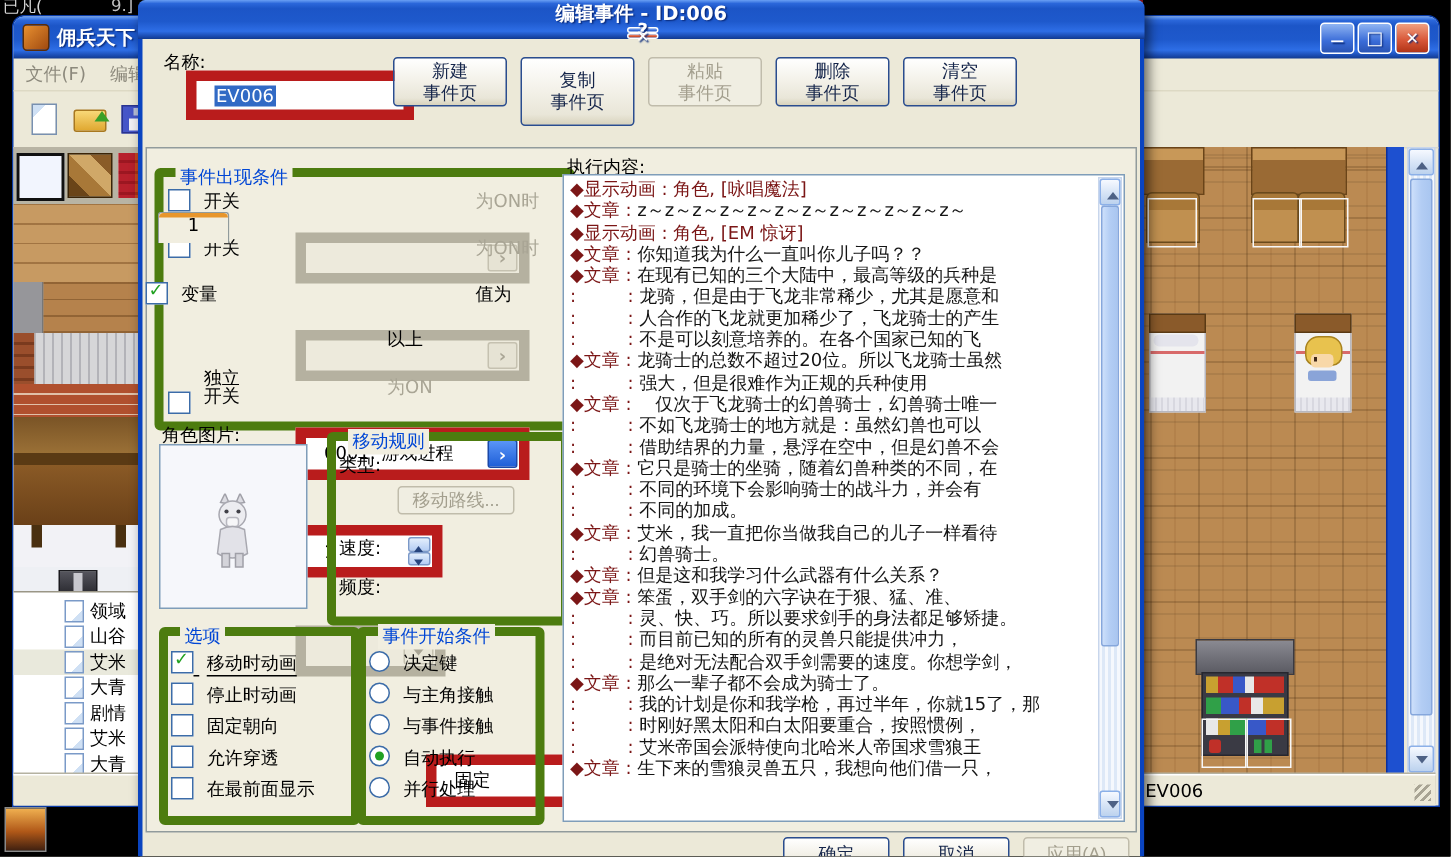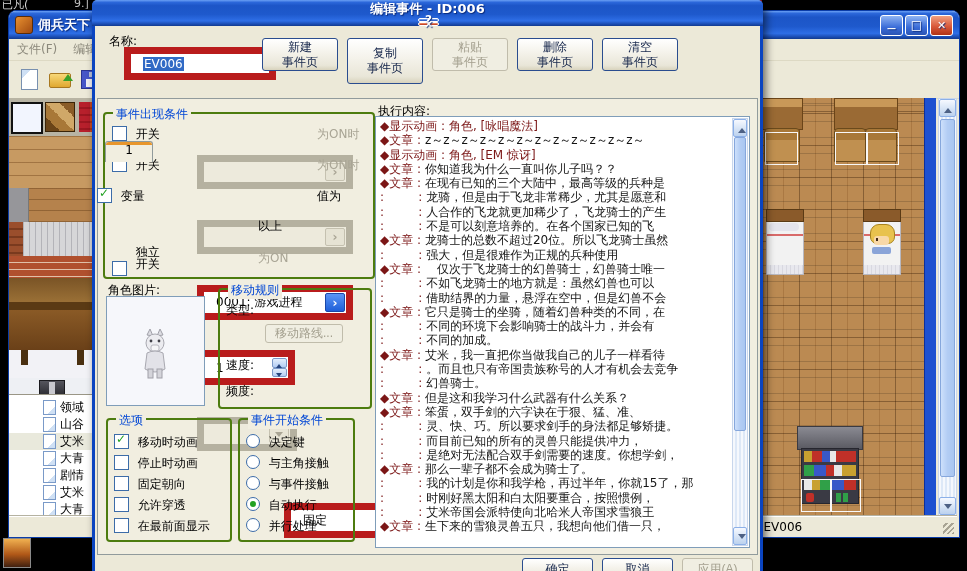--- a/index.html
+++ b/index.html
@@ -19,21 +19,21 @@
   .g-min::before{content:"—";font-size:9px;align-items:flex-end;padding-bottom:2px;}
   .g-max::before{content:"□";font-size:12px;}
   .g-close::before{content:"✕";}
   .g-help::before{content:"?";font-size:12px;}
 
   
   .btn{color:#15254a;background:linear-gradient(180deg,#ffffff,#f4f2ea 45%,#e9e6d8 85%,#d8d3bd);
        border:1px solid #2a4d8f;border-radius:3px;text-align:center;white-space:pre-line;
        font-size:12px;line-height:15px;display:flex;align-items:center;justify-content:center;}
   .btn[data-enabled="false"]{color:#a39f8e;border-color:#c0bcab;background:#f0eee2;}
-  .gb{border:2px solid #4d7c0f;border-radius:4px;text-align:center;}
+  .gb{border:6px solid #4d7c0f;border-radius:4px;text-align:center;}
   .gb .lg{position:absolute;top:-8px;left:8px;background:#f1eee0;padding:0 3px;color:#0046d5;}
   .cb{display:inline-block;width:13px;height:13px;background:#fff;border:1px solid #3c6ca8;position:relative;}
   [data-checked="true"] .cb::after{content:"✓";position:absolute;left:1px;top:-3px;color:#21a121;font-weight:bold;font-size:12px;}
   .rd{display:inline-block;width:12px;height:12px;background:#fff;border:1px solid #3c6ca8;border-radius:50%;position:relative;}
   [data-selected="true"] .rd::after{content:"";position:absolute;left:3px;top:3px;width:6px;height:6px;border-radius:50%;background:#21a121;}
   .tfield{background:#fff;border:7px solid #b91c1c;display:flex;align-items:center;padding-left:12px;position:relative;margin-left:19px;}
   .tfield.dis{background:#edeadc;border-color:#b5b1a0;color:#a9a595;}
   .subbtn{position:absolute;right:1px;top:1px;bottom:1px;width:18px;display:flex;align-items:center;justify-content:center;
           font-weight:bold;border-radius:2px;}
   .subbtn.go{background:linear-gradient(180deg,#5a95f6,#1f5fd8);color:#fff;border:1px solid #1a48a8;}
@@ -347,21 +347,21 @@
     <div class="abs tfield" style="left:170px;top:379px;width:95px;height:21px;">
       <span>3: Low</span>
       <span class="subbtn dd"></span>
     </div>
 
     <div class="abs gb" style="left:11px;top:418px;width:122px;height:120px;">
       <span class="lg">选项</span>
     </div>
     <div class="abs" style="left:19px;top:434px;width:110px;">
 
-    <div style="height:21px;white-space:nowrap;" data-checked="true">
+    <div style="height:21px;white-space:nowrap;text-decoration:underline;" data-checked="true">
         <span class="cb"></span>
         <span style="margin-left:5px;vertical-align:3px;">移动时动画</span>
       </div>
         <div style="height:21px;white-space:nowrap;" data-checked="false">
         <span class="cb"></span>
         <span style="margin-left:5px;vertical-align:3px;">停止时动画</span>
       </div>
         <div style="height:21px;white-space:nowrap;" data-checked="false">
         <span class="cb"></span>
         <span style="margin-left:5px;vertical-align:3px;">固定朝向</span>
@@ -417,21 +417,20 @@
           <div class="xl" data-type="cont"><span class="xp">:         : </span><span class="xc">不是可以刻意培养的。在各个国家已知的飞</span></div>
           <div class="xl" data-type="text"><span class="xp">◆文章 : </span><span class="xc">龙骑士的总数不超过20位。所以飞龙骑士虽然</span></div>
           <div class="xl" data-type="cont"><span class="xp">:         : </span><span class="xc">强大，但是很难作为正规的兵种使用</span></div>
           <div class="xl" data-type="text"><span class="xp">◆文章 : </span><span class="xc">　仅次于飞龙骑士的幻兽骑士，幻兽骑士唯一</span></div>
           <div class="xl" data-type="cont"><span class="xp">:         : </span><span class="xc">不如飞龙骑士的地方就是：虽然幻兽也可以</span></div>
           <div class="xl" data-type="cont"><span class="xp">:         : </span><span class="xc">借助结界的力量，悬浮在空中，但是幻兽不会</span></div>
           <div class="xl" data-type="text"><span class="xp">◆文章 : </span><span class="xc">它只是骑士的坐骑，随着幻兽种类的不同，在</span></div>
           <div class="xl" data-type="cont"><span class="xp">:         : </span><span class="xc">不同的环境下会影响骑士的战斗力，并会有</span></div>
           <div class="xl" data-type="cont"><span class="xp">:         : </span><span class="xc">不同的加成。</span></div>
           <div class="xl" data-type="text"><span class="xp">◆文章 : </span><span class="xc">艾米，我一直把你当做我自己的儿子一样看待</span></div>
-          <div class="xl" data-type="cont"><span class="xp">:         : </span><span class="xc">。而且也只有帝国贵族称号的人才有机会去竞争</span></div>
           <div class="xl" data-type="cont"><span class="xp">:         : </span><span class="xc">幻兽骑士。</span></div>
           <div class="xl" data-type="text"><span class="xp">◆文章 : </span><span class="xc">但是这和我学习什么武器有什么关系？</span></div>
           <div class="xl" data-type="text"><span class="xp">◆文章 : </span><span class="xc">笨蛋，双手剑的六字诀在于狠、猛、准、</span></div>
           <div class="xl" data-type="cont"><span class="xp">:         : </span><span class="xc">灵、快、巧。所以要求剑手的身法都足够矫捷。</span></div>
           <div class="xl" data-type="cont"><span class="xp">:         : </span><span class="xc">而目前已知的所有的灵兽只能提供冲力，</span></div>
           <div class="xl" data-type="cont"><span class="xp">:         : </span><span class="xc">是绝对无法配合双手剑需要的速度。你想学剑，</span></div>
           <div class="xl" data-type="text"><span class="xp">◆文章 : </span><span class="xc">那么一辈子都不会成为骑士了。</span></div>
           <div class="xl" data-type="cont"><span class="xp">:         : </span><span class="xc">我的计划是你和我学枪，再过半年，你就15了，那</span></div>
           <div class="xl" data-type="cont"><span class="xp">:         : </span><span class="xc">时刚好黑太阳和白太阳要重合，按照惯例，</span></div>
           <div class="xl" data-type="cont"><span class="xp">:         : </span><span class="xc">艾米帝国会派特使向北哈米人帝国求雪狼王</span></div>

